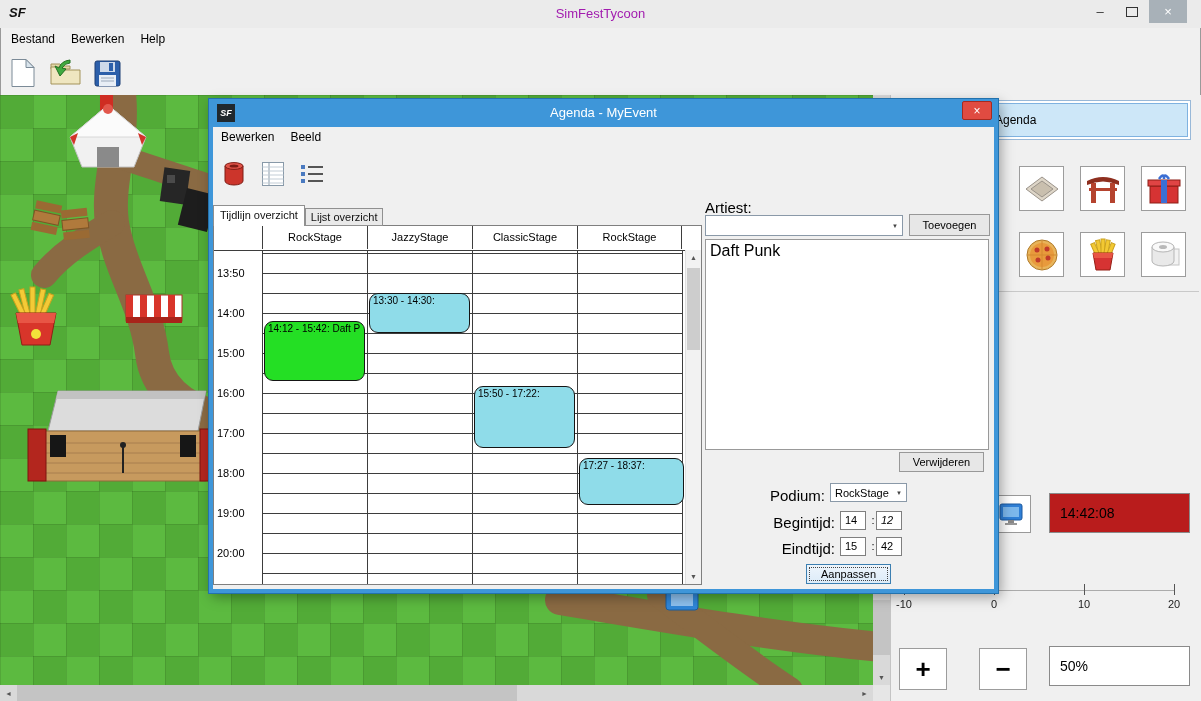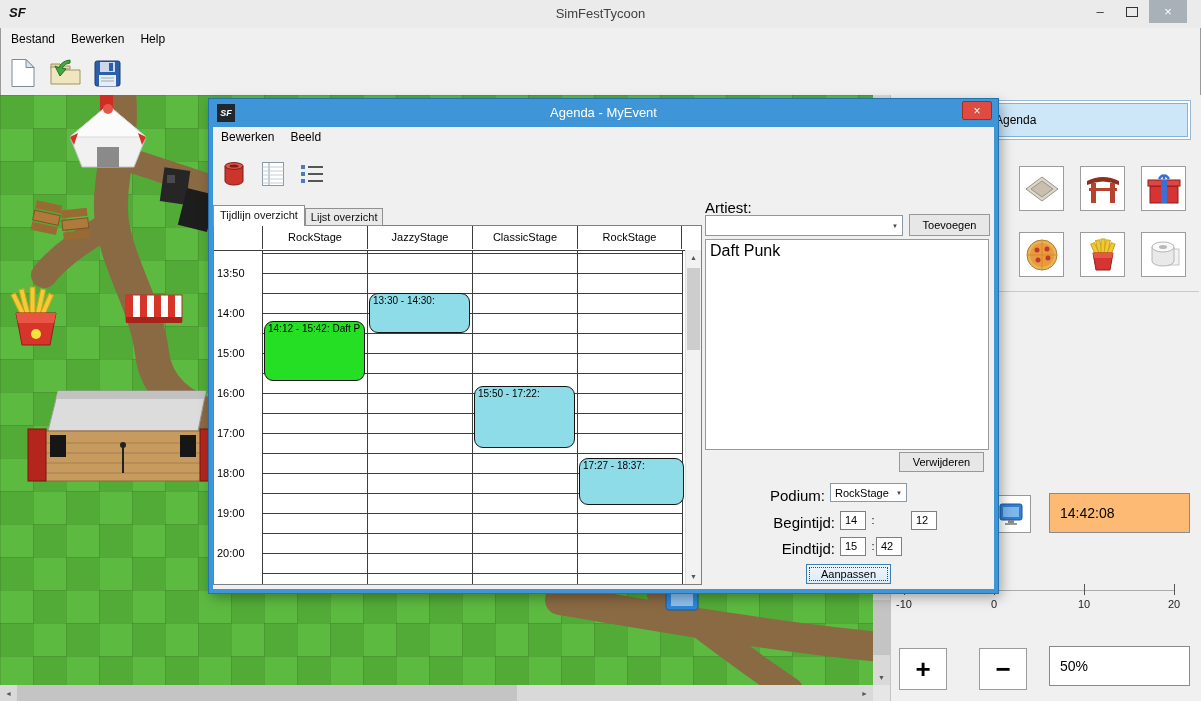--- a/index.html
+++ b/index.html
@@ -2,21 +2,21 @@
 <html><head>
 <meta charset="utf-8">
 <style>
   html,body{margin:0;padding:0;background:#d0d0d0;}
   .window{position:relative;width:1201px;height:701px;background:#f0f0f0;
     font-family:"Liberation Sans",sans-serif;color:#000;overflow:hidden;
     box-shadow:inset 0 0 0 1px #9a9a9a;}
   
   .titlebar{position:absolute;left:0;top:0;width:100%;height:28px;background:#ebebeb;}
   .app-logo{position:absolute;left:9px;top:5px;font-weight:bold;font-style:italic;font-size:13px;color:#111;}
-  .app-title{position:absolute;left:0;top:6px;width:100%;text-align:center;font-size:13px;color:#404040;}
+  .app-title{position:absolute;left:0;top:6px;width:100%;text-align:center;font-size:13px;color:#a21caf;}
   .win-btn{position:absolute;top:0;height:23px;display:flex;align-items:center;justify-content:center;color:#333;cursor:default;}
   .win-btn.min{left:1085px;width:30px;font-size:13px;}
   .win-btn.max{left:1117px;width:30px;}
   .max-glyph{width:10px;height:8px;border:1px solid #333;display:block;}
   .win-btn.close{left:1149px;width:38px;background:#a8b1b8;color:#fff;font-size:13px;}
   
   .menubar{position:absolute;left:0;top:28px;width:100%;height:22px;font-size:12px;padding-left:3px;box-sizing:border-box;}
   .menu-item{display:inline-block;padding:4px 8px 0 8px;}
   .toolbar{position:absolute;left:0;top:50px;width:100%;height:45px;}
   .tool-btn{position:absolute;top:5px;width:36px;height:36px;display:flex;align-items:center;justify-content:center;}
@@ -42,21 +42,21 @@
   .sb-corner{position:absolute;left:873px;top:685px;width:17px;height:16px;background:#e6e6e6;}
   
   .side-panel{position:absolute;left:890px;top:95px;width:311px;height:606px;background:#f0f0f0;border-left:1px solid #c4c4c4;box-sizing:border-box;}
   .agenda-box{position:absolute;left:50px;top:5px;width:250px;height:40px;background:#fff;border:1px solid #98b8d8;box-sizing:border-box;}
   .agenda-item{position:absolute;left:2px;top:2px;right:2px;bottom:2px;background:#cde7f8;border:1px solid #7fb2e0;display:flex;align-items:center;}
   .book-ic{margin-left:10px;display:flex;}
   .agenda-label{margin-left:14px;font-size:12px;}
   .shop-btn{position:absolute;width:45px;height:45px;background:#fff;border:1px solid #9c9c9c;box-sizing:border-box;display:flex;align-items:center;justify-content:center;}
   .panel-divider{position:absolute;left:2px;top:196px;width:306px;height:1px;background:#c9c9c9;}
   .screen-btn{position:absolute;left:100px;top:400px;width:40px;height:38px;background:#fff;border:1px solid #999;box-sizing:border-box;display:flex;align-items:center;justify-content:center;}
-  .clock-box{position:absolute;left:158px;top:398px;width:141px;height:40px;background:#fdba74;border:1px solid #8a8a8a;box-sizing:border-box;font-size:14px;line-height:38px;padding-left:10px;}
+  .clock-box{position:absolute;left:158px;top:398px;width:141px;height:40px;background:#b91c1c;border:1px solid #8a8a8a;box-sizing:border-box;font-size:14px;line-height:38px;padding-left:10px;}
   .slider{position:absolute;left:0;top:483px;width:311px;height:55px;}
   .slider-track{position:absolute;left:13px;top:12px;width:271px;height:1px;background:#ababab;}
   .tick{position:absolute;top:6px;width:1px;height:11px;background:#555;}
   .tick-label{position:absolute;top:20px;width:40px;text-align:center;font-size:11px;color:#222;}
   .zoom-btn{position:absolute;width:48px;height:42px;background:#fff;border:1px solid #9c9c9c;box-sizing:border-box;font-size:26px;font-weight:bold;display:flex;align-items:center;justify-content:center;}
   .zoom-btn.plus{left:8px;top:553px;}
   .zoom-btn.minus{left:88px;top:553px;}
   .zoom-box{position:absolute;left:158px;top:551px;width:141px;height:40px;background:#fff;border:1px solid #8a8a8a;box-sizing:border-box;font-size:14px;line-height:38px;padding-left:10px;}
   
   .dialog{position:absolute;left:209px;top:99px;width:789px;height:494px;background:#3e96d9;
@@ -97,21 +97,21 @@
   .add-btn{left:696px;top:87px;width:81px;height:22px;}
   .listbox{position:absolute;left:492px;top:112px;width:284px;height:211px;background:#fff;border:1px solid #999;box-sizing:border-box;overflow:hidden;}
   .list-item{font-size:16px;padding:2px 4px;}
   .remove-btn{left:686px;top:325px;width:85px;height:20px;}
   .podium-lbl{left:546px;top:360px;width:66px;text-align:right;}
   .podium-combo{left:617px;top:356px;width:77px;height:19px;}
   .start-lbl{left:534px;top:387px;width:88px;text-align:right;}
   .end-lbl{left:534px;top:413px;width:88px;text-align:right;}
   .time-field{position:absolute;background:#fff;border:1px solid #7f7f7f;box-sizing:border-box;font-size:11px;line-height:17px;padding-left:4px;width:26px;height:19px;}
   .colon{position:absolute;font-size:11px;width:8px;text-align:center;}
-  .sh{left:627px;top:384px;} .c1{left:656px;top:387px;} .sm{left:698px;top:384px;}
+  .sh{left:627px;top:384px;} .c1{left:656px;top:387px;} .sm{left:663px;top:384px;font-style:italic;}
   .eh{left:627px;top:410px;} .c2{left:656px;top:413px;} .em{left:663px;top:410px;}
   .apply-btn{left:593px;top:437px;width:85px;height:20px;background:linear-gradient(#eef5fc,#dcebf8);border:1px solid #3c7fb1;outline:1px dotted #444;outline-offset:-4px;}
 </style>
 </head>
 <body>
 
 <div class="window">
 
   <div class="titlebar">
     <div class="app-logo">SF</div>

